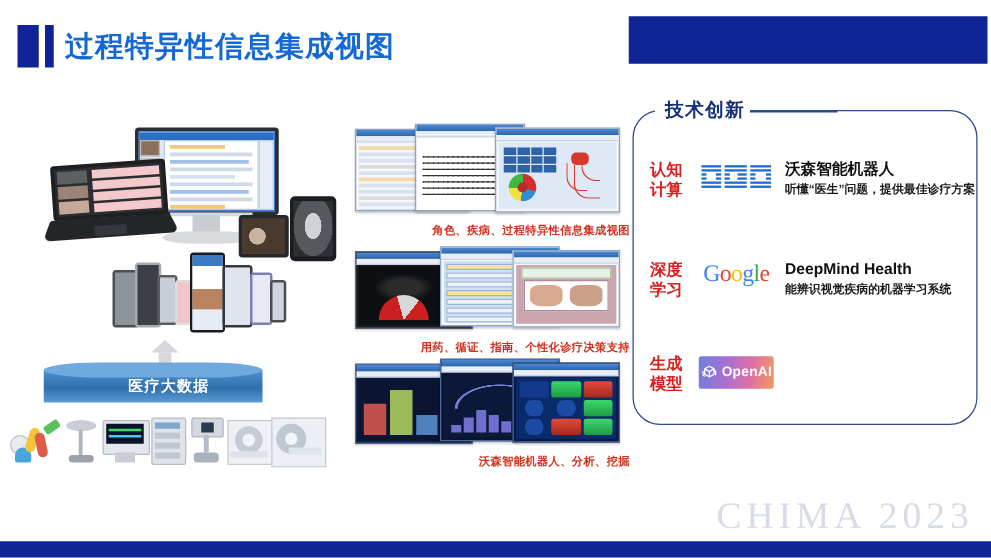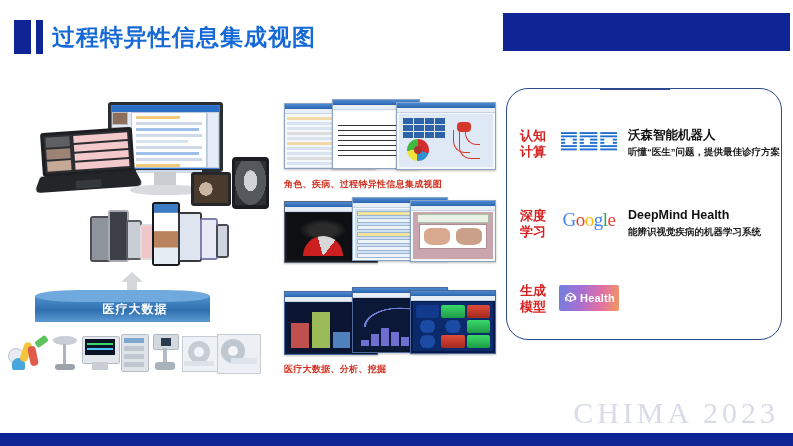--- a/index.html
+++ b/index.html
@@ -148,21 +148,21 @@
   .eq-mri .bed{position:absolute;left:14px;top:24px;width:26px;height:6px;background:#dfe4ea;}
 
   
   .stack{position:absolute;}
   .win{position:absolute;border:1px solid #8aa4c6;box-sizing:border-box;background:#f4f7fb;
     box-shadow:0 1px 2px rgba(0,0,0,.25);overflow:hidden;}
   .win .tb{height:5px;background:linear-gradient(#4b8ad4,#2d65ab);}
   .win .mb{height:4px;background:#e8eef6;border-bottom:1px solid #c5d3e4;}
   .win .bd{position:absolute;left:0;right:0;top:9px;bottom:0;}
 
-  .cap{position:absolute;width:220px;text-align:left;color:#d1311f;font-size:9px;font-weight:bold;
+  .cap{position:absolute;width:220px;text-align:right;color:#d1311f;font-size:9px;font-weight:bold;
     letter-spacing:.3px;white-space:nowrap;}
 
   
   .s1{left:284px;top:95px;width:212px;height:78px;}
   .s1 .w1{left:0;top:8px;width:92px;height:66px;}
   .s1 .w2{left:48px;top:4px;width:88px;height:70px;background:#ffffff;}
   .s1 .w3{left:112px;top:7px;width:100px;height:68px;}
   .form-rows{position:absolute;left:2px;top:2px;right:2px;bottom:2px;}
   .form-rows span{display:block;height:3px;margin:2px 0;background:#d9e3ef;}
   .form-rows span.o{background:#f3d9a8;}
@@ -504,20 +504,21 @@
           <div class="anat">
         <div class="top"></div>
         <div class="box">
               <i class="a"></i>
               <i class="b"></i>
             </div>
       </div>
         </div>
     </div>
   </div>
+  <div class="cap" style="left:284px;top:272px;">用药、循证、指南、个性化诊疗决策支持</div>
 
   <div class="stack s3">
     <div class="win w1">
       <div class="tb"></div>
         <div class="mb"></div>
       <div class="bd">
           <div class="chart-bd">
             <div class="bars">
         <i style="height:62%;background:#c0504d;"></i>
         <i style="height:88%;background:#9bbb59;"></i>
@@ -557,23 +558,24 @@
         <i class="dial"></i>
             <i class="dial"></i>
             <i class="grn"></i>
         <i class="dial"></i>
             <i class="red"></i>
             <i class="grn"></i>
       </div>
         </div>
     </div>
   </div>
-  <div class="cap" style="left:284px;top:363px;">医疗大数据、分析、挖掘</div>
+  <div class="cap" style="left:284px;top:363px;">沃森智能机器人、分析、挖掘</div>
 
   <div class="panel"></div>
+  <div class="panel-title">技术创新</div>
   <div class="panel-title-line"></div>
 
   <div class="prow r2">
     <div class="pcat">
       <div>深度</div>
       <div>学习</div>
     </div>
     <div class="plogo">
       <div class="glogo"><b class="g1">G</b><b class="g2">o</b><b class="g3">o</b><b class="g4">g</b><b class="g5">l</b><b class="g6">e</b></div>
     </div>
@@ -629,21 +631,21 @@
   <div class="prow r3">
     <div class="pcat">
       <div>生成</div>
       <div>模型</div>
     </div>
     <div class="plogo">
       <div class="oai">
         <svg class="glyph" viewBox="0 0 24 24" aria-hidden="true">
           <path fill="none" stroke="#ffffff" stroke-width="1.7" stroke-linejoin="round" d="M12 3.2 18 6.6v6.8L12 16.8 6 13.4V6.6z M6 6.6 12 10v6.8 M18 6.6 12 10 M4.4 9.4c-1.4 2.4-.6 5.5 1.8 6.9 M19.6 14.6c1.4-2.4.6-5.5-1.8-6.9"></path>
         </svg>
-        <span class="oname">Health</span>
+        <span class="oname">OpenAI</span>
       </div>
     </div>
     <div class="ptext">
     </div>
   </div>
 
   <div class="watermark">CHIMA  2023</div>
   <div class="footer-bar"></div>
 
 </div>

